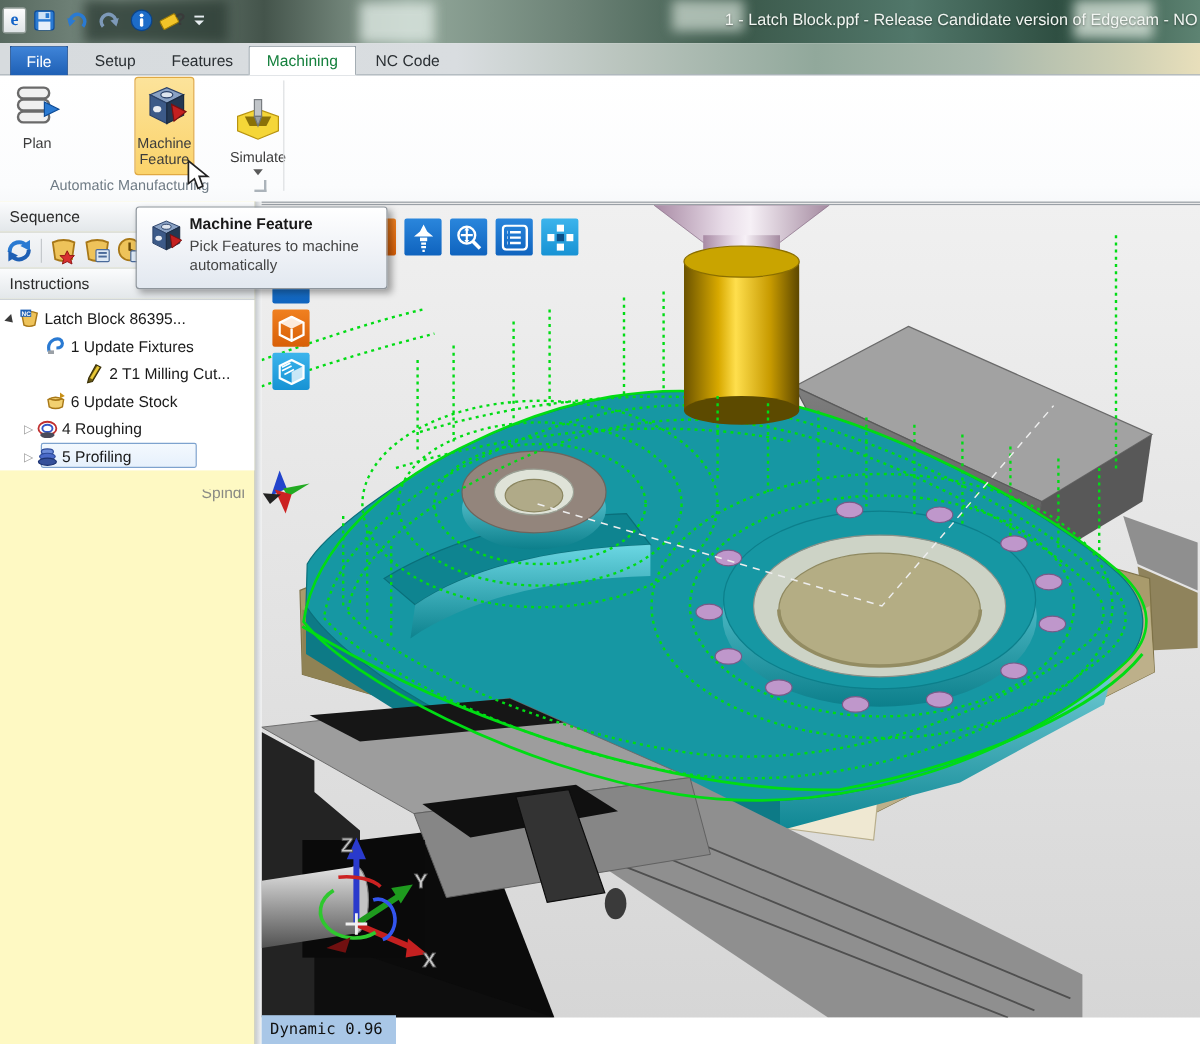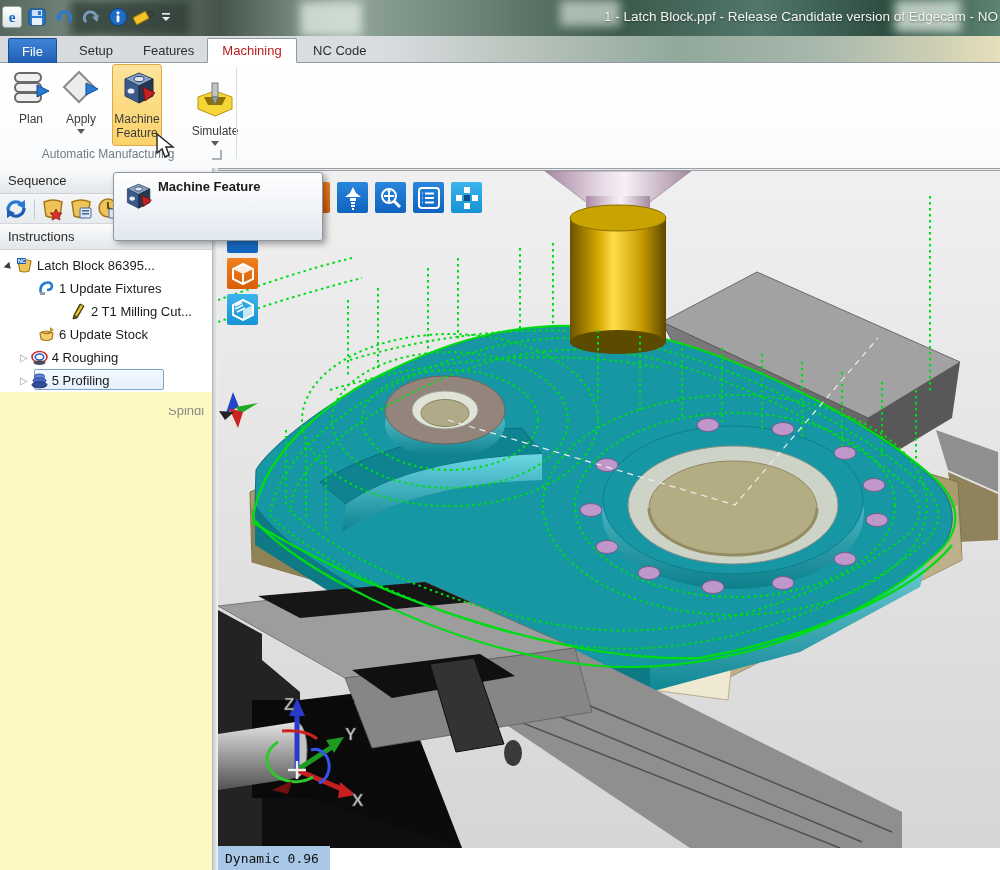--- a/index.html
+++ b/index.html
@@ -20,21 +20,21 @@
     color:#1464c8; font-weight:bold; font-size:15px; font-family:"Liberation Serif",serif; }
 
   
   #tabrow { left:0; top:36px; width:1000px; height:27px;
     background:linear-gradient(90deg,#d7dbde 0%,#d9dde0 38%,#b9c4bd 52%,#91a89b 68%,#a8b8ac 82%,#cfd0b4 94%,#e8dfbb 100%);
     border-bottom:1px solid #8f9aa2; }
   .tab { position:absolute; top:2px; height:25px; padding:0 13px; display:flex; align-items:center;
     font-size:13px; color:#2a2f33; }
   .tab.file { background:linear-gradient(#3f84d8,var(--file_tab_blue)); color:#fff; border:1px solid #1a4c90;
     border-bottom:none; border-radius:2px 2px 0 0; }
-  .tab.active { background:#fff; border:1px solid #8f9aa2; border-bottom:1px solid #fff; border-radius:2px 2px 0 0; color:#b91c1c; }
+  .tab.active { background:#fff; border:1px solid #8f9aa2; border-bottom:1px solid #fff; border-radius:2px 2px 0 0; color:#15803d; }
 
   
   #ribbon { left:0; top:63px; width:1000px; height:133px; background:linear-gradient(#ffffff,#fbfcfd 70%,#f2f4f6);
     border-bottom:2px solid #b6bcc2; }
   .rb-btn { position:absolute; top:1px; height:82px; display:flex; flex-direction:column; align-items:center;
     border:1px solid transparent; border-radius:3px; padding-top:4px; }
   .rb-btn .ico { width:40px; height:40px; }
   .rb-label { font-size:12px; color:#3c3c3c; line-height:14px; text-align:center; margin-top:3px; }
   .rb-caret { width:0; height:0; border:4px solid transparent; border-top:5px solid #5a5a5a; margin-top:3px; }
   .rb-btn.hl { background:linear-gradient(var(--highlight_orange),#fbd36b); border:1px solid #e0a943; }
@@ -156,28 +156,20 @@
 
   <div id="ribbon" class="abs">
     <div class="rb-btn" style="left:8px;width:46px;">
       <svg class="ico" viewBox="0 0 40 40">
         <rect x="4" y="4" width="26" height="9" rx="4.5" fill="#f0f0f0" stroke="#6a6a6a" stroke-width="2"></rect>
         <rect x="4" y="14" width="26" height="9" rx="4.5" fill="#f0f0f0" stroke="#6a6a6a" stroke-width="2"></rect>
         <rect x="4" y="24" width="26" height="9" rx="4.5" fill="#f0f0f0" stroke="#6a6a6a" stroke-width="2"></rect>
         <polygon points="26,16 38,22 26,28" fill="#2a7ad2" stroke="#0f4c96"></polygon>
       </svg>
       <div class="rb-label">Plan</div>
-    </div>
-    <div class="rb-btn" style="left:56px;width:50px;">
-      <svg class="ico" viewBox="0 0 40 40">
-        <polygon points="18,3 33,18 18,33 3,18" fill="#ececec" stroke="#8a8a8a" stroke-width="2"></polygon>
-        <polygon points="25,14 37,20 25,26" fill="#2a7ad2" stroke="#0f4c96"></polygon>
-      </svg>
-      <div class="rb-label">Apply</div>
-      <div class="rb-caret"></div>
     </div>
     <div class="rb-btn hl" style="left:112px;width:50px;height:82px;">
       <svg class="ico" viewBox="0 0 40 40">
           <use href="#mf-ico"></use>
         </svg>
       <div class="rb-label" style="width:52px;">Machine Feature</div>
     </div>
     <div class="rb-btn" style="left:184px;width:62px;margin-top:12px;">
       <svg class="ico" viewBox="0 0 40 40">
         <polygon points="3,16 20,10 37,16 37,28 20,35 3,28" fill="#f5d638" stroke="#b89410"></polygon>
@@ -508,20 +500,21 @@
 
   <div id="dyn-chip" class="abs">
       <span>Dynamic 0.96</span>
     </div>
 
   <div id="tooltip" class="abs">
     <svg class="tt-ico" viewBox="0 0 40 40">
         <use href="#mf-ico"></use>
       </svg>
     <div class="tt-title">Machine Feature</div>
+    <div class="tt-body">Pick Features to machine automatically</div>
   </div>
 
   <svg id="cursor" class="abs" width="22" height="26" viewBox="0 0 22 26">
     <polygon points="2,1 2,20 7,16 10,24 14,22 11,14 18,14" fill="#fff" stroke="#222" stroke-width="1.4"></polygon>
   </svg>
 
   <svg width="0" height="0" style="position:absolute;">
     <defs>
       <g id="mf-ico">
         <polygon points="8,10 22,4 36,10 22,17" fill="#8aa2c4" stroke="#2c4268"></polygon>

